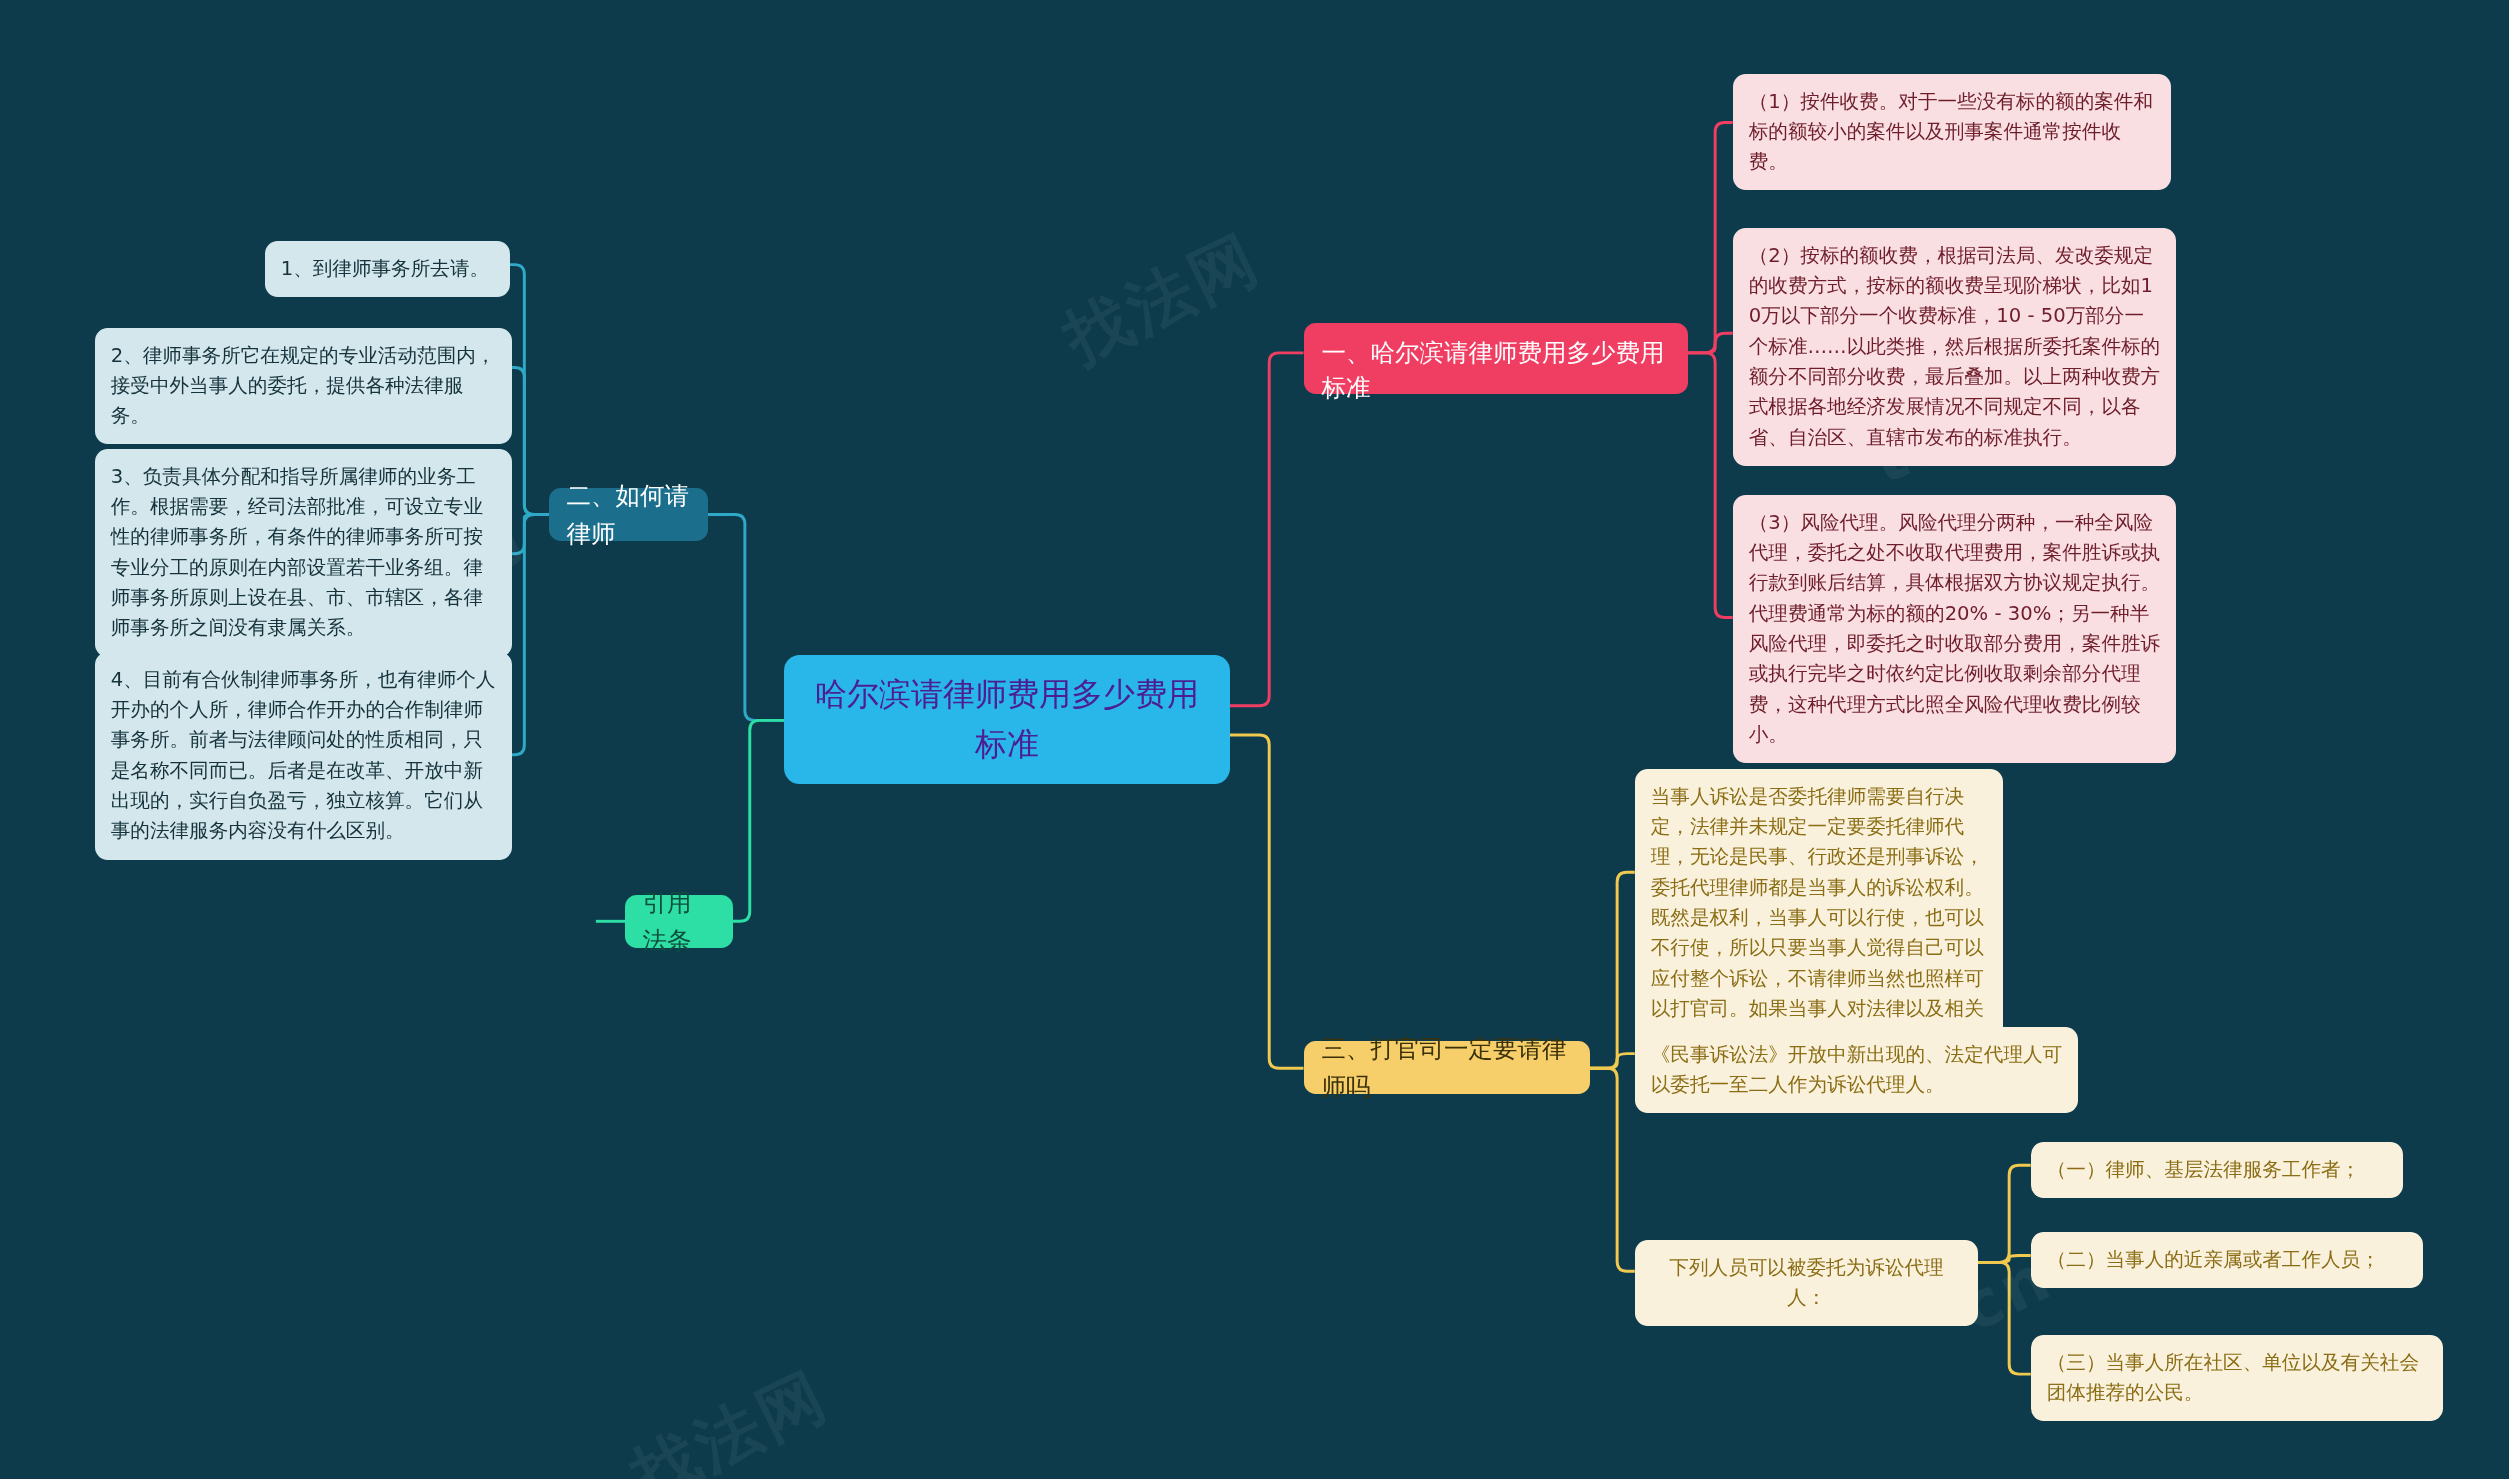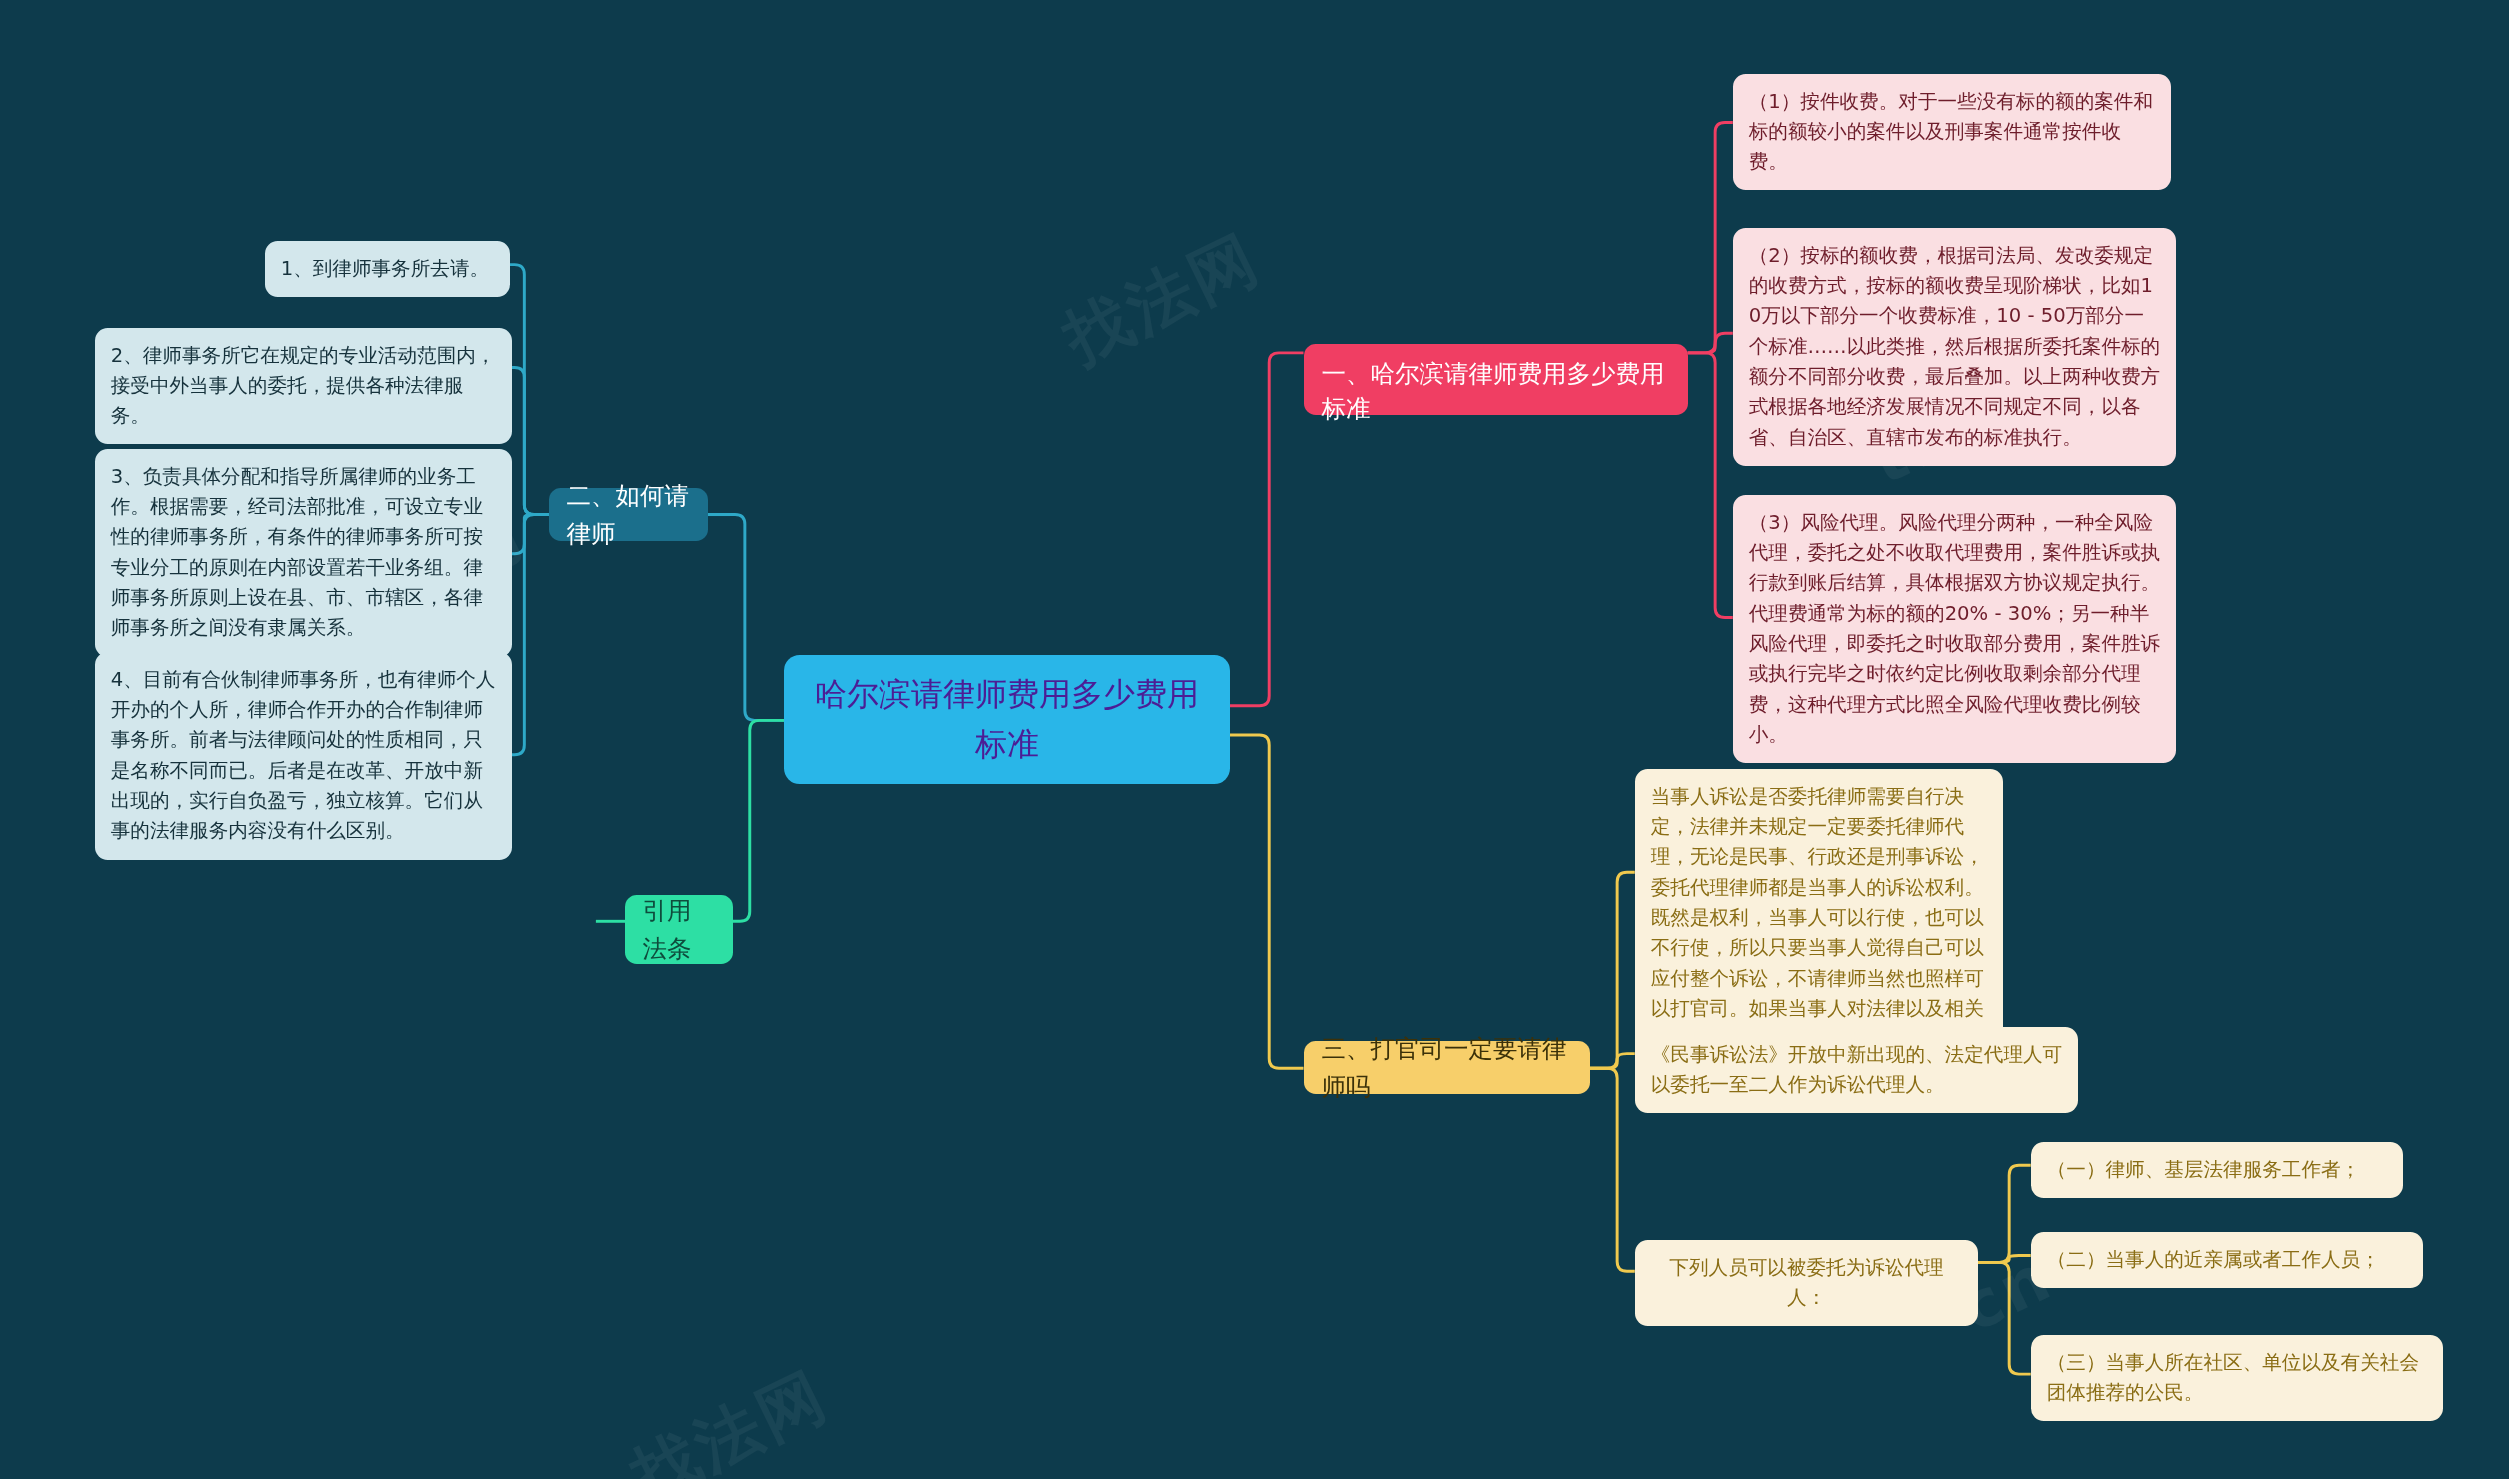--- a/index.html
+++ b/index.html
@@ -114,24 +114,24 @@
   <div class="node chip chip-teal" style="left:549px;top:488px;width:159px;height:53px;">二、如何请律师</div>
 
   <div class="node leaf leaf-blue" style="left:265px;top:241px;width:245px;">1、到律师事务所去请。</div>
 
   <div class="node leaf leaf-blue" style="left:95px;top:328px;width:417px;">2、律师事务所它在规定的专业活动范围内，接受中外当事人的委托，提供各种法律服务。</div>
 
   <div class="node leaf leaf-blue" style="left:95px;top:449px;width:417px;">3、负责具体分配和指导所属律师的业务工作。根据需要，经司法部批准，可设立专业性的律师事务所，有条件的律师事务所可按专业分工的原则在内部设置若干业务组。律师事务所原则上设在县、市、市辖区，各律师事务所之间没有隶属关系。</div>
 
   <div class="node leaf leaf-blue" style="left:95px;top:652px;width:417px;">4、目前有合伙制律师事务所，也有律师个人开办的个人所，律师合作开办的合作制律师事务所。前者与法律顾问处的性质相同，只是名称不同而已。后者是在改革、开放中新出现的，实行自负盈亏，独立核算。它们从事的法律服务内容没有什么区别。</div>
 
-  <div class="node chip chip-green" style="left:625px;top:895px;width:108px;height:69px;">引用法条</div>
+  <div class="node chip chip-green" style="left:625px;top:895px;width:108px;height:53px;">引用法条</div>
 
 
-  <div class="node chip chip-pink" style="left:1304px;top:323px;width:384px;height:71px;display:block;padding:11.8px 17.6px;margin-top:21px;">一、哈尔滨请律师费用多少费用标准</div>
+  <div class="node chip chip-pink" style="left:1304px;top:323px;width:384px;height:71px;display:block;padding:11.8px 17.6px;">一、哈尔滨请律师费用多少费用标准</div>
 
   <div class="node leaf leaf-pink" style="left:1733px;top:74px;width:438px;">（1）按件收费。对于一些没有标的额的案件和标的额较小的案件以及刑事案件通常按件收费。</div>
 
   <div class="node leaf leaf-pink" style="left:1733px;top:228px;width:443px;">（2）按标的额收费，根据司法局、发改委规定的收费方式，按标的额收费呈现阶梯状，比如10万以下部分一个收费标准，10 - 50万部分一个标准……以此类推，然后根据所委托案件标的额分不同部分收费，最后叠加。以上两种收费方式根据各地经济发展情况不同规定不同，以各省、自治区、直辖市发布的标准执行。</div>
 
   <div class="node leaf leaf-pink" style="left:1733px;top:495px;width:443px;">（3）风险代理。风险代理分两种，一种全风险代理，委托之处不收取代理费用，案件胜诉或执行款到账后结算，具体根据双方协议规定执行。代理费通常为标的额的20% - 30%；另一种半风险代理，即委托之时收取部分费用，案件胜诉或执行完毕之时依约定比例收取剩余部分代理费，这种代理方式比照全风险代理收费比例较小。</div>
 
   <div class="node chip chip-yellow" style="left:1304px;top:1041px;width:286px;height:53px;">三、打官司一定要请律师吗</div>
 
   <div class="node leaf leaf-cream" style="left:1635px;top:769px;width:368px;">当事人诉讼是否委托律师需要自行决定，法律并未规定一定要委托律师代理，无论是民事、行政还是刑事诉讼，委托代理律师都是当事人的诉讼权利。既然是权利，当事人可以行使，也可以不行使，所以只要当事人觉得自己可以应付整个诉讼，不请律师当然也照样可以打官司。如果当事人对法律以及相关的程序不了解，建议委托律师代理或者找律师详细咨询。</div>

